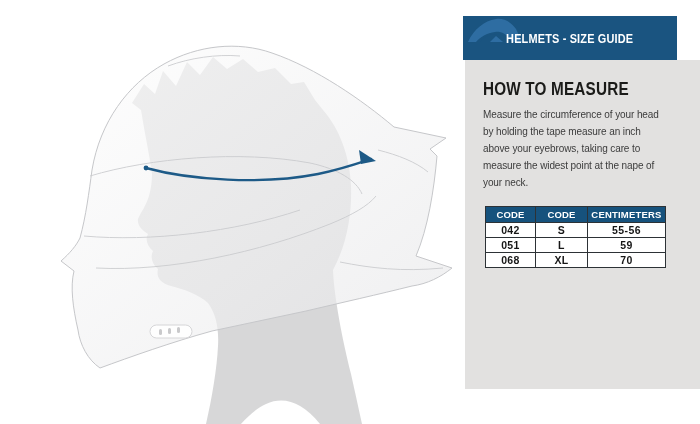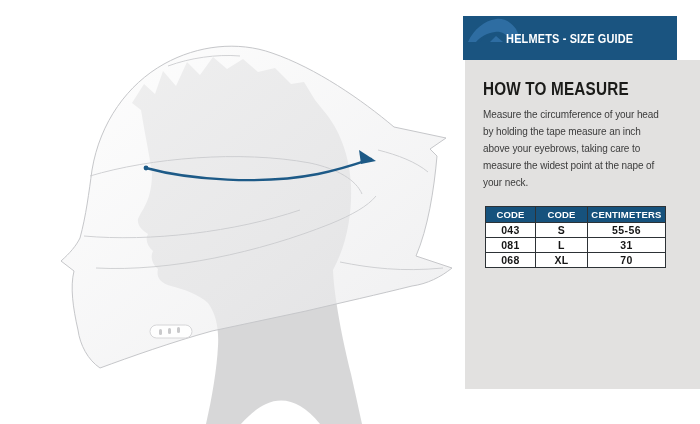--- a/index.html
+++ b/index.html
@@ -145,28 +145,28 @@
       </colgroup>
     <thead>
       <tr>
         <th>CODE</th>
         <th>CODE</th>
         <th>CENTIMETERS</th>
       </tr>
     </thead>
     <tbody>
       <tr>
-        <td>043</td>
+        <td>042</td>
         <td>S</td>
         <td>55-56</td>
       </tr>
       <tr>
-        <td>081</td>
+        <td>051</td>
         <td>L</td>
-        <td>31</td>
+        <td>59</td>
       </tr>
       <tr>
         <td>068</td>
         <td>XL</td>
         <td>70</td>
       </tr>
     </tbody>
   </table>
 </div>
 

